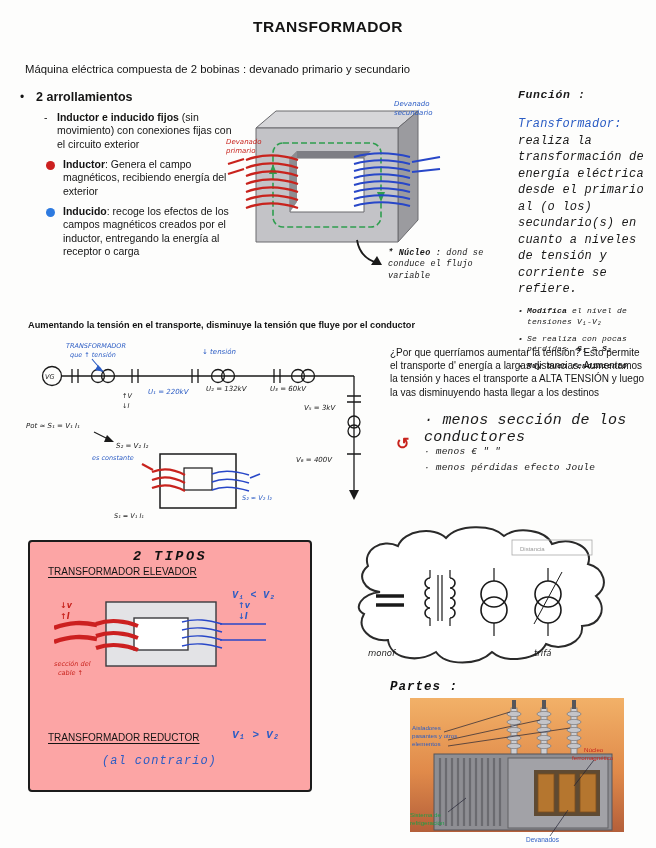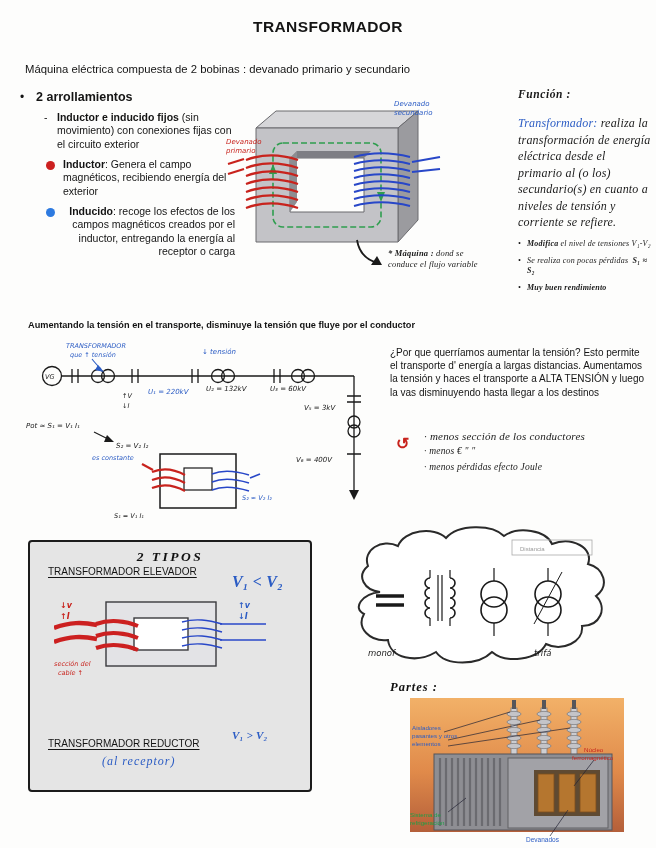--- a/index.html
+++ b/index.html
@@ -2,21 +2,21 @@
 <html><head>
 <meta charset="utf-8">
 <style>
   * { margin:0; padding:0; box-sizing:border-box; }
   html,body { background:#ffffff; }
   .page { position:relative; width:656px; height:848px; background:#fdfdfc;
           font-family:"Liberation Sans",sans-serif; color:#141414; overflow:hidden; }
   .abs { position:absolute; }
   .b { font-weight:bold; }
   .u { text-decoration:underline; text-underline-offset:2px; }
-  .hw { font-family:Liberation Serif, serif; font-style:italic; letter-spacing:.2px; }
+  .hw { font-family:Liberation Mono, monospace; font-style:italic; letter-spacing:.2px; }
   .blue  { color:#2b5cc4; }
   .red   { color:#c8231d; }
   .dot { display:inline-block; width:9px; height:9px; border-radius:50%; flex:0 0 9px; margin:3px 8px 0 0; }
   .dot-red  { background:#cc2020; }
   .dot-blue { background:#2d7ae0; }
   .flexrow { display:flex; align-items:flex-start; }
   svg text { font-family:"DejaVu Sans",sans-serif; font-style:italic; }
   svg text.tp { font-family:"Liberation Sans",sans-serif; font-style:normal; }
   .tk { fill:#1a1a1a; } .tb { fill:#2b5cc4; } .tr { fill:#c8231d; }
   .tg { fill:#1f9e46; } .tgray { fill:#9a9a9a; }
@@ -36,21 +36,21 @@
       <span class="b" style="font-size:12.5px;">2 arrollamientos</span>
     </div>
     <div class="flexrow" style="margin:7px 0 0 24px;font-size:10.5px;line-height:1.27;">
       <span style="width:13px;flex:0 0 13px;">-</span>
       <span style="width:180px;"><b>Inductor e inducido fijos</b><span> (sin movimiento) con conexiones fijas con el circuito exterior</span></span>
     </div>
     <div class="flexrow" style="margin:7px 0 0 26px;font-size:10.5px;line-height:1.27;">
       <span class="dot dot-red"></span>
       <span style="width:172px;"><b>Inductor</b><span>: Genera el campo magnéticos, recibiendo energía del exterior</span></span>
     </div>
-    <div class="flexrow" style="margin:7px 0 0 26px;font-size:10.5px;line-height:1.27;text-align:right;">
+    <div class="flexrow" style="margin:7px 0 0 26px;font-size:10.5px;line-height:1.27;">
       <span class="dot dot-blue"></span>
       <span style="width:172px;"><b>Inducido</b><span>: recoge los efectos de los campos magnéticos creados por el inductor, entregando la energía al receptor o carga</span></span>
     </div>
   </div>
 
   <svg class="abs" style="left:226px;top:98px;" width="216" height="162" viewBox="0 0 216 162">
     <g>
       <polygon points="30,30 172,30 192,13 50,13" fill="#d6d6d9" stroke="#6a6a6e" stroke-width="1"></polygon>
       <polygon points="172,30 192,13 192,122 172,144" fill="#9b9b9f" stroke="#6a6a6e" stroke-width="1"></polygon>
       <path d="M30,30 H172 V144 H30 Z M64,60 H138 V114 H64 Z" fill="#c3c3c7" fill-rule="evenodd" stroke="#6a6a6e" stroke-width="1"></path>
@@ -90,21 +90,21 @@
     <text class="tb" x="168" y="8" font-size="7">Devanado</text>
     <text class="tb" x="168" y="17" font-size="7">secundario</text>
   </svg>
 
   <svg class="abs" style="left:352px;top:238px;" width="36" height="32" viewBox="0 0 36 32">
     <path d="M5,2 C7,14 14,22 26,25" stroke="#1a1a1a" stroke-width="1.8" fill="none"></path>
     <polygon points="30,27 19,27 25,18" fill="#1a1a1a"></polygon>
   </svg>
   <div class="abs hw" style="left:388px;top:248px;width:98px;font-size:8.5px;line-height:1.35;color:#1a1a1a;">
     <span class="b">*</span>
-    <span class="b">Máquina :</span><span> dond se conduce el flujo variable</span>
+    <span class="b">Núcleo :</span><span> dond se conduce el flujo variable</span>
   </div>
 
   <div class="abs hw" style="left:518px;top:88px;width:134px;color:#1a1a1a;">
     <div class="b" style="font-size:11.5px;letter-spacing:.6px;">Función :</div>
     <div style="margin-top:15px;font-size:12px;line-height:1.38;">
       <span class="blue">Transformador:</span><span> realiza la transformación de energía eléctrica desde el primario al (o los) secundario(s) en cuanto a niveles de tensión y corriente se refiere.</span>
     </div>
     <div class="flexrow" style="margin-top:8px;font-size:8px;line-height:1.35;">
       <span style="width:9px;flex:0 0 9px;">•</span>
       <span><b>Modifica</b><span> el nivel de tensiones V₁-V₂</span></span>
@@ -176,28 +176,28 @@
         <path d="M228,142 L238,138"></path>
       </g>
     </g>
     <text class="tk" x="92" y="182" font-size="6.5">S₁ = V₁ I₁</text>
     <text class="tb" x="220" y="164" font-size="6.5">S₂ ≈ V₂ I₂</text>
   </svg>
 
   <div class="abs" style="left:390px;top:346px;width:260px;font-size:10px;line-height:1.32;">¿Por que querríamos aumentar la tensión? Esto permite el transporte d' energía a largas distancias. Aumentamos la tensión y haces el transporte a ALTA TENSIÓN y luego la vas disminuyendo hasta llegar a los destinos</div>
 
   <div class="abs red" style="left:396px;top:434px;font-size:16px;font-weight:bold;">↺</div>
-  <div class="abs hw" style="left:424px;top:430px;font-size:11px;color:#1a1a1a;text-align:center;">· menos sección de los conductores</div>
+  <div class="abs hw" style="left:424px;top:412px;font-size:15px;color:#1a1a1a;">· menos sección de los conductores</div>
   <div class="abs hw" style="left:424px;top:446px;font-size:9.5px;color:#1a1a1a;">· menos €   "      "</div>
   <div class="abs hw" style="left:424px;top:462px;font-size:9.5px;color:#1a1a1a;">· menos pérdidas efecto Joule</div>
 
-  <div class="abs" style="left:28px;top:540px;width:284px;height:252px;border:2.5px solid #1c1c1c;border-radius:4px;background:#e5e5e5;">
+  <div class="abs" style="left:28px;top:540px;width:284px;height:252px;border:2.5px solid #1c1c1c;border-radius:4px;background:#fca5a5;">
     <div class="abs hw b" style="left:0;top:7px;width:100%;text-align:center;font-size:13.5px;letter-spacing:2.5px;color:#111;">2 TIPOS</div>
     <div class="abs u" style="left:18px;top:24px;font-size:10px;">TRANSFORMADOR ELEVADOR</div>
-    <div class="abs hw blue b" style="left:202px;top:31px;font-size:16px;">V₁ &lt; V₂</div>
+    <div class="abs hw blue b" style="left:202px;top:48px;font-size:10px;">V₁ &lt; V₂</div>
 
     <svg class="abs" style="left:24px;top:52px;" width="212" height="86" viewBox="0 0 212 86">
       <rect x="52" y="8" width="110" height="64" fill="#e3e3e6" stroke="#3a3a3e" stroke-width="1.4"></rect>
       <rect x="80" y="24" width="54" height="32" fill="#ffffff" stroke="#3a3a3e" stroke-width="1.4"></rect>
       <g stroke="#cc2020" fill="none">
         <path d="M42,30 C56,25 72,27 84,32" stroke-width="4"></path>
         <path d="M42,42 C56,37 72,39 84,44" stroke-width="4"></path>
         <path d="M42,54 C56,49 72,51 84,56" stroke-width="4"></path>
         <path d="M0,34 C16,28 28,28 43,31" stroke-width="4.5"></path>
         <path d="M0,48 C16,42 28,42 43,45" stroke-width="4.5"></path>
@@ -212,23 +212,23 @@
       </g>
       <text class="tr" x="6" y="14" font-size="8" font-weight="bold">↓v</text>
       <text class="tr" x="6" y="25" font-size="8" font-weight="bold">↑I</text>
       <text class="tb" x="184" y="14" font-size="8" font-weight="bold">↑v</text>
       <text class="tb" x="184" y="25" font-size="8" font-weight="bold">↓I</text>
       <text class="tr" x="0" y="72" font-size="6.5">sección del</text>
       <text class="tr" x="4" y="81" font-size="6.5">cable ↑</text>
     </svg>
 
 
-    <div class="abs u" style="left:18px;top:190px;font-size:10px;margin-top:6px;">TRANSFORMADOR REDUCTOR</div>
+    <div class="abs u" style="left:18px;top:190px;font-size:10px;">TRANSFORMADOR REDUCTOR</div>
     <div class="abs hw blue b" style="left:202px;top:187px;font-size:11px;">V₁ &gt; V₂</div>
-    <div class="abs hw blue" style="left:72px;top:212px;font-size:12px;letter-spacing:1px;">(al receptor)</div>
+    <div class="abs hw blue" style="left:72px;top:212px;font-size:12px;letter-spacing:1px;">(al contrario)</div>
   </div>
 
   <svg class="abs" style="left:342px;top:520px;" width="272" height="150" viewBox="0 0 272 150">
     <path d="M38,72 C22,70 14,56 26,46 C20,30 40,18 56,26 C62,10 92,6 104,18 C116,4 150,4 162,16 C176,6 204,10 210,24 C230,16 252,28 246,44 C262,48 268,66 254,76 C266,88 258,106 240,106 C242,122 220,132 204,124 C196,140 164,144 150,132 C136,146 104,146 94,132 C74,144 48,138 46,120 C28,122 14,108 22,94 C10,88 20,74 38,72 Z" fill="#ffffff" stroke="#2a2a2a" stroke-width="2"></path>
     <rect x="170" y="20" width="80" height="15" fill="none" stroke="#aaaaaa" stroke-width="0.8"></rect>
     <text class="tp tgray" x="178" y="31" font-size="6">Distancia</text>
     <g stroke="#1a1a1a" stroke-width="3.5">
       <path d="M34,76 H62"></path>
         <path d="M34,85 H62"></path>
     </g>

